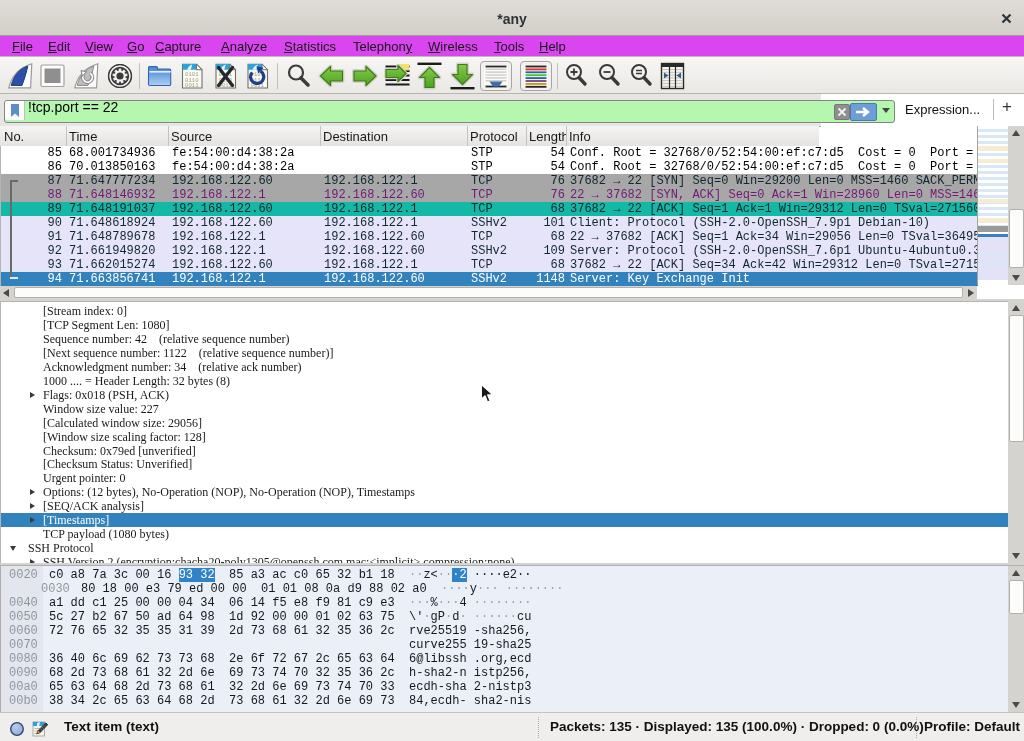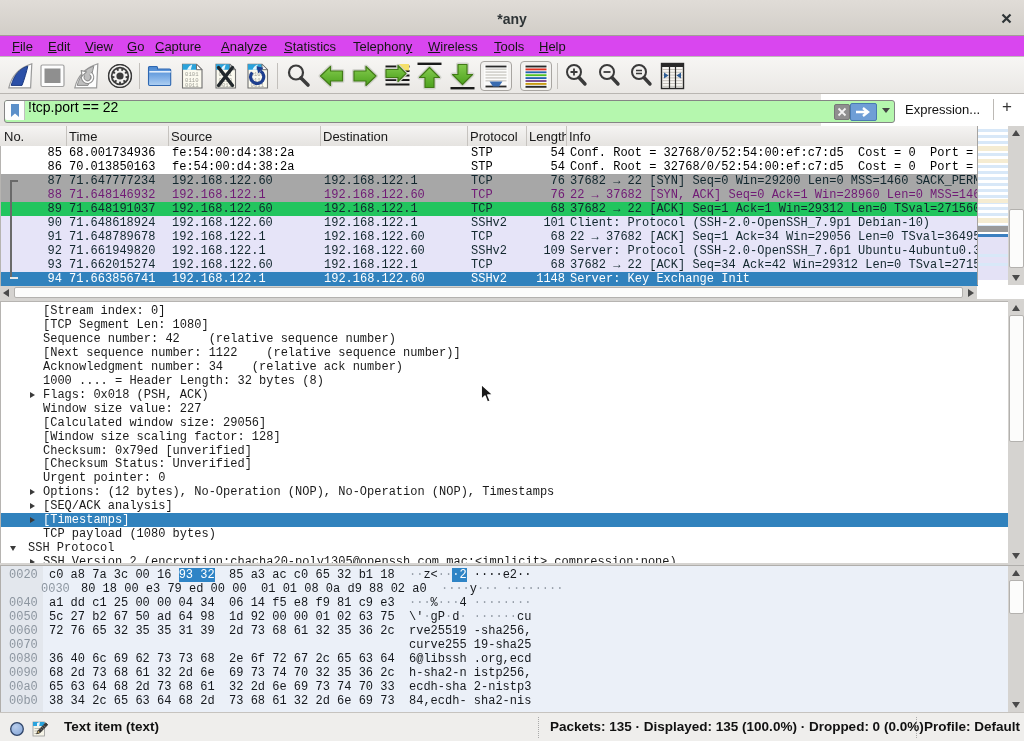--- a/index.html
+++ b/index.html
@@ -15,36 +15,36 @@
 #menu span{position:absolute;top:3px;font-size:13px;color:#161616;}
 u{text-decoration:underline;}
 
 #tools{left:0;top:57px;width:1024px;height:36px;background:linear-gradient(#f7f6f4,#eae8e5);border-bottom:1px solid #b9b6b2;}
 
 #filter{left:0;top:94px;width:821px;height:32px;background:#e7e5e2;border-bottom:1px solid #aaa7a3;}
 #fin{left:4px;top:6px;width:889px;height:21px;background:#b5f7ae;border:1px solid #858585;border-radius:3px;}
 #fbook{left:5px;top:7px;width:19px;height:19px;background:#fdfdfd;border-right:1px solid #c0c0c0;border-radius:2px 0 0 2px;}
 #ftext{left:28px;top:5px;font-size:14px;color:#000;}
 
-#phead{left:0;top:126px;width:977px;height:20px;background:linear-gradient(#f5f4f3,#e5e3e0);border-bottom:1px solid #b3b0ac;}
+#phead{left:0;top:126px;width:819px;height:20px;background:linear-gradient(#f5f4f3,#e5e3e0);border-bottom:1px solid #b3b0ac;}
 #phead span{position:absolute;top:3px;color:#1a1a1a;}
 #phead i{position:absolute;top:0;width:1px;height:20px;background:#c6c3bf;font-style:normal;}
 
 .prow{left:0;width:977px;height:14px;font-size:12px;line-height:14px;white-space:pre;overflow:hidden;}
 .prow span{position:absolute;}
 .no{left:0;width:61px;text-align:right;}
 .tm{left:68px;}
 .sr{left:171px;}
 .ds{left:323px;}
 .pr{left:470px;}
 .ln{left:470px;width:94px;text-align:right;}
 .nf{left:569px;}
 
 #det{left:0;top:301px;width:1024px;height:262px;background:#fff;border-left:1px solid #b6b4b1;border-right:1px solid #b6b4b1;border-top:1px solid #b6b4b1;overflow:hidden;}
-.dl{position:absolute;left:0;width:1007px;height:14px;font-size:12px;line-height:14px;white-space:pre;}
+.dl{position:absolute;left:0;width:1007px;height:14px;font-size:12px;line-height:14px;white-space:pre;font-family:Liberation Serif, serif;}
 
 #hex{left:0;top:565px;width:1024px;height:147px;background:#ebf0f8;border:1px solid #b0aeab;border-bottom:1px solid #c4c1bd;overflow:hidden;}
 .hl{position:absolute;left:0;width:1007px;height:14px;font-size:12px;line-height:14px;white-space:pre;color:#15181c;}
 .off{position:absolute;left:8px;color:#8d96a0;}
 .hx{position:absolute;left:48px;}
 .as{position:absolute;left:408px;}
 .hsel{background:#2e84c6;color:#fff;}
 .as i{color:#98a0aa;font-style:normal;}
 .hsel i{color:#e2eef8;}
 
@@ -278,21 +278,21 @@
     <i style="left:320px"></i>
     <i style="left:467px"></i>
     <i style="left:526px"></i>
     <i style="left:566px"></i>
 </div>
 <div id="rows" class="abs" style="left:0;top:146px;width:977px;height:140px;border-left:1px solid #b6b4b1;">
     <div class="prow m abs" style="top:0.0px;background:#ffffff;color:#000000"><span class="no">85</span><span class="tm">68.001734936</span><span class="sr">fe:54:00:d4:38:2a</span><span class="ds"></span><span class="pr">STP</span><span class="ln">54</span><span class="nf">Conf. Root = 32768/0/52:54:00:ef:c7:d5  Cost = 0  Port = 0x8001</span></div>
 <div class="prow m abs" style="top:14.0px;background:#ffffff;color:#000000"><span class="no">86</span><span class="tm">70.013850163</span><span class="sr">fe:54:00:d4:38:2a</span><span class="ds"></span><span class="pr">STP</span><span class="ln">54</span><span class="nf">Conf. Root = 32768/0/52:54:00:ef:c7:d5  Cost = 0  Port = 0x8001</span></div>
 <div class="prow m abs" style="top:27.9px;background:#a7a7a7;color:#12272e"><span class="no">87</span><span class="tm">71.647777234</span><span class="sr">192.168.122.60</span><span class="ds">192.168.122.1</span><span class="pr">TCP</span><span class="ln">76</span><span class="nf">37682 → 22 [SYN] Seq=0 Win=29200 Len=0 MSS=1460 SACK_PERM=1 TS</span></div>
 <div class="prow m abs" style="top:41.8px;background:#a7a7a7;color:#701a75"><span class="no">88</span><span class="tm">71.648146932</span><span class="sr">192.168.122.1</span><span class="ds">192.168.122.60</span><span class="pr">TCP</span><span class="ln">76</span><span class="nf">22 → 37682 [SYN, ACK] Seq=0 Ack=1 Win=28960 Len=0 MSS=1460 SAC</span></div>
-<div class="prow m abs" style="top:55.8px;background:#22c55e;color:#12272e"><span class="no">89</span><span class="tm">71.648191037</span><span class="sr">192.168.122.60</span><span class="ds">192.168.122.1</span><span class="pr">TCP</span><span class="ln">68</span><span class="nf">37682 → 22 [ACK] Seq=1 Ack=1 Win=29312 Len=0 TSval=271560574 T</span></div>
+<div class="prow m abs" style="top:55.8px;background:#14b8a6;color:#12272e"><span class="no">89</span><span class="tm">71.648191037</span><span class="sr">192.168.122.60</span><span class="ds">192.168.122.1</span><span class="pr">TCP</span><span class="ln">68</span><span class="nf">37682 → 22 [ACK] Seq=1 Ack=1 Win=29312 Len=0 TSval=271560574 T</span></div>
 <div class="prow m abs" style="top:69.8px;background:#e6e4f8;color:#12272e"><span class="no">90</span><span class="tm">71.648618924</span><span class="sr">192.168.122.60</span><span class="ds">192.168.122.1</span><span class="pr">SSHv2</span><span class="ln">101</span><span class="nf">Client: Protocol (SSH-2.0-OpenSSH_7.9p1 Debian-10)</span></div>
 <div class="prow m abs" style="top:83.7px;background:#e6e4f8;color:#12272e"><span class="no">91</span><span class="tm">71.648789678</span><span class="sr">192.168.122.1</span><span class="ds">192.168.122.60</span><span class="pr">TCP</span><span class="ln">68</span><span class="nf">22 → 37682 [ACK] Seq=1 Ack=34 Win=29056 Len=0 TSval=364958412</span></div>
 <div class="prow m abs" style="top:97.6px;background:#e6e4f8;color:#12272e"><span class="no">92</span><span class="tm">71.661949820</span><span class="sr">192.168.122.1</span><span class="ds">192.168.122.60</span><span class="pr">SSHv2</span><span class="ln">109</span><span class="nf">Server: Protocol (SSH-2.0-OpenSSH_7.6p1 Ubuntu-4ubuntu0.3)</span></div>
 <div class="prow m abs" style="top:111.6px;background:#e6e4f8;color:#12272e"><span class="no">93</span><span class="tm">71.662015274</span><span class="sr">192.168.122.60</span><span class="ds">192.168.122.1</span><span class="pr">TCP</span><span class="ln">68</span><span class="nf">37682 → 22 [ACK] Seq=34 Ack=42 Win=29312 Len=0 TSval=27156061</span></div>
 <div class="prow m abs" style="top:125.6px;background:#3182bd;color:#ffffff"><span class="no">94</span><span class="tm">71.663856741</span><span class="sr">192.168.122.1</span><span class="ds">192.168.122.60</span><span class="pr">SSHv2</span><span class="ln">1148</span><span class="nf">Server: Key Exchange Init</span></div>
 <div class="abs" style="left:9px;top:34px;width:1.5px;height:98px;background:#6a6a6a;"></div>
 <div class="abs" style="left:9px;top:34px;width:8px;height:1.5px;background:#6a6a6a;"></div>
 <div class="abs" style="left:9px;top:131px;width:8px;height:1.5px;background:#e8e8e8;"></div>
   </div>
 <div id="minimap" class="abs" style="left:977px;top:126px;width:30px;height:159px;background:#fff;border-left:1px solid #a5a3a0;">

